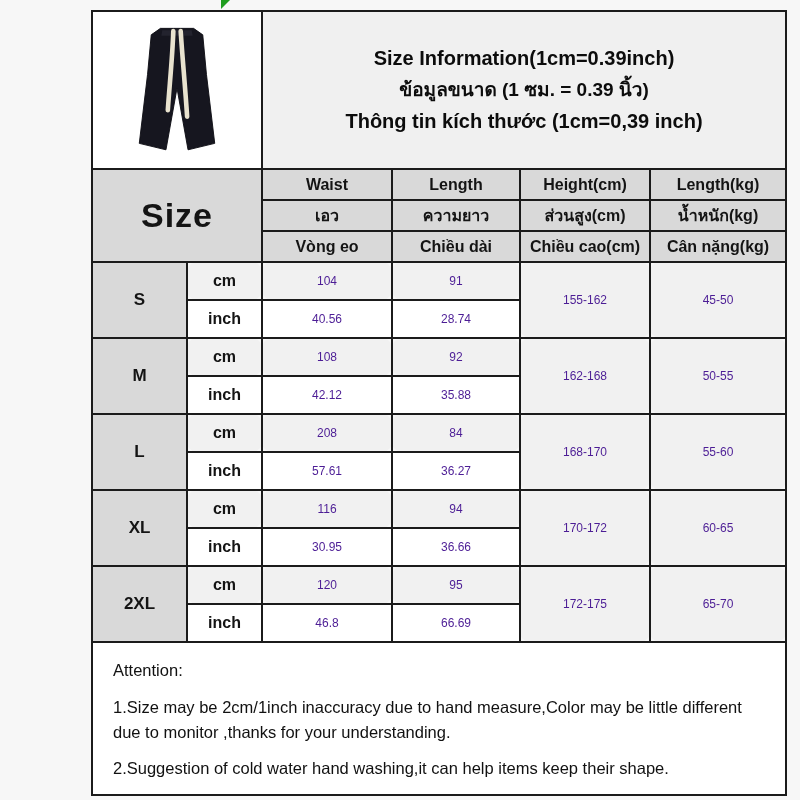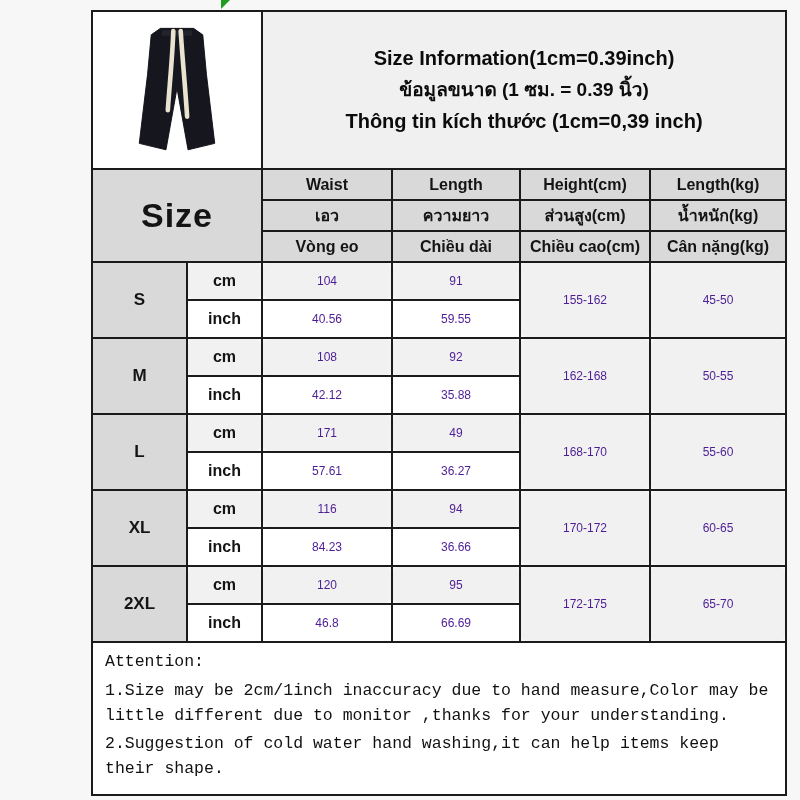--- a/index.html
+++ b/index.html
@@ -41,21 +41,21 @@
   .size-big{background:#d9d9d9;font-weight:bold;font-size:34px;letter-spacing:1px;}
   .size-letter{background:#d9d9d9;font-weight:bold;font-size:17px;}
   .band{background:#f1f1f1;border-radius:10px;}
   .white-cell{background:#ffffff;}
   .unit{font-weight:bold;font-size:16px;}
   .num{font-size:12px;font-weight:normal;color:#4c1d95;}
   .cell-attention{
     background:#ffffff;text-align:left;vertical-align:top;
     padding:3px 8px 0 8px;font-size:16.5px;line-height:1.5;color:#111;
   }
-  .cell-attention p{margin:4px;font-family:Liberation Mono, monospace;}
+  .cell-attention p{margin:12px;}
   
   .corner-marker{
     position:absolute;left:169px;top:-10px;
     width:0;height:0;
     border-top:9px solid #1f9d1f;
     border-right:9px solid transparent;
   }
   .pants-wrap{display:flex;align-items:center;justify-content:center;height:100%;}
 </style>
 </head>
@@ -117,62 +117,62 @@
       <td rowspan="2" class="size-letter">S</td>
       <td class="unit band">cm</td>
       <td class="num band">104</td>
       <td class="num band">91</td>
       <td rowspan="2" class="num band">155-162</td>
       <td rowspan="2" class="num band">45-50</td>
     </tr>
     <tr class="r-data">
       <td class="unit white-cell">inch</td>
       <td class="num white-cell">40.56</td>
-      <td class="num white-cell">59.55</td>
+      <td class="num white-cell">28.74</td>
     </tr>
 
     <tr class="r-data">
       <td rowspan="2" class="size-letter">M</td>
       <td class="unit band">cm</td>
       <td class="num band">108</td>
       <td class="num band">92</td>
       <td rowspan="2" class="num band">162-168</td>
       <td rowspan="2" class="num band">50-55</td>
     </tr>
     <tr class="r-data">
       <td class="unit white-cell">inch</td>
       <td class="num white-cell">42.12</td>
       <td class="num white-cell">35.88</td>
     </tr>
 
     <tr class="r-data">
       <td rowspan="2" class="size-letter">L</td>
       <td class="unit band">cm</td>
-      <td class="num band">171</td>
-      <td class="num band">49</td>
+      <td class="num band">208</td>
+      <td class="num band">84</td>
       <td rowspan="2" class="num band">168-170</td>
       <td rowspan="2" class="num band">55-60</td>
     </tr>
     <tr class="r-data">
       <td class="unit white-cell">inch</td>
       <td class="num white-cell">57.61</td>
       <td class="num white-cell">36.27</td>
     </tr>
 
     <tr class="r-data">
       <td rowspan="2" class="size-letter">XL</td>
       <td class="unit band">cm</td>
       <td class="num band">116</td>
       <td class="num band">94</td>
       <td rowspan="2" class="num band">170-172</td>
       <td rowspan="2" class="num band">60-65</td>
     </tr>
     <tr class="r-data">
       <td class="unit white-cell">inch</td>
-      <td class="num white-cell">84.23</td>
+      <td class="num white-cell">30.95</td>
       <td class="num white-cell">36.66</td>
     </tr>
 
     <tr class="r-data">
       <td rowspan="2" class="size-letter">2XL</td>
       <td class="unit band">cm</td>
       <td class="num band">120</td>
       <td class="num band">95</td>
       <td rowspan="2" class="num band">172-175</td>
       <td rowspan="2" class="num band">65-70</td>

